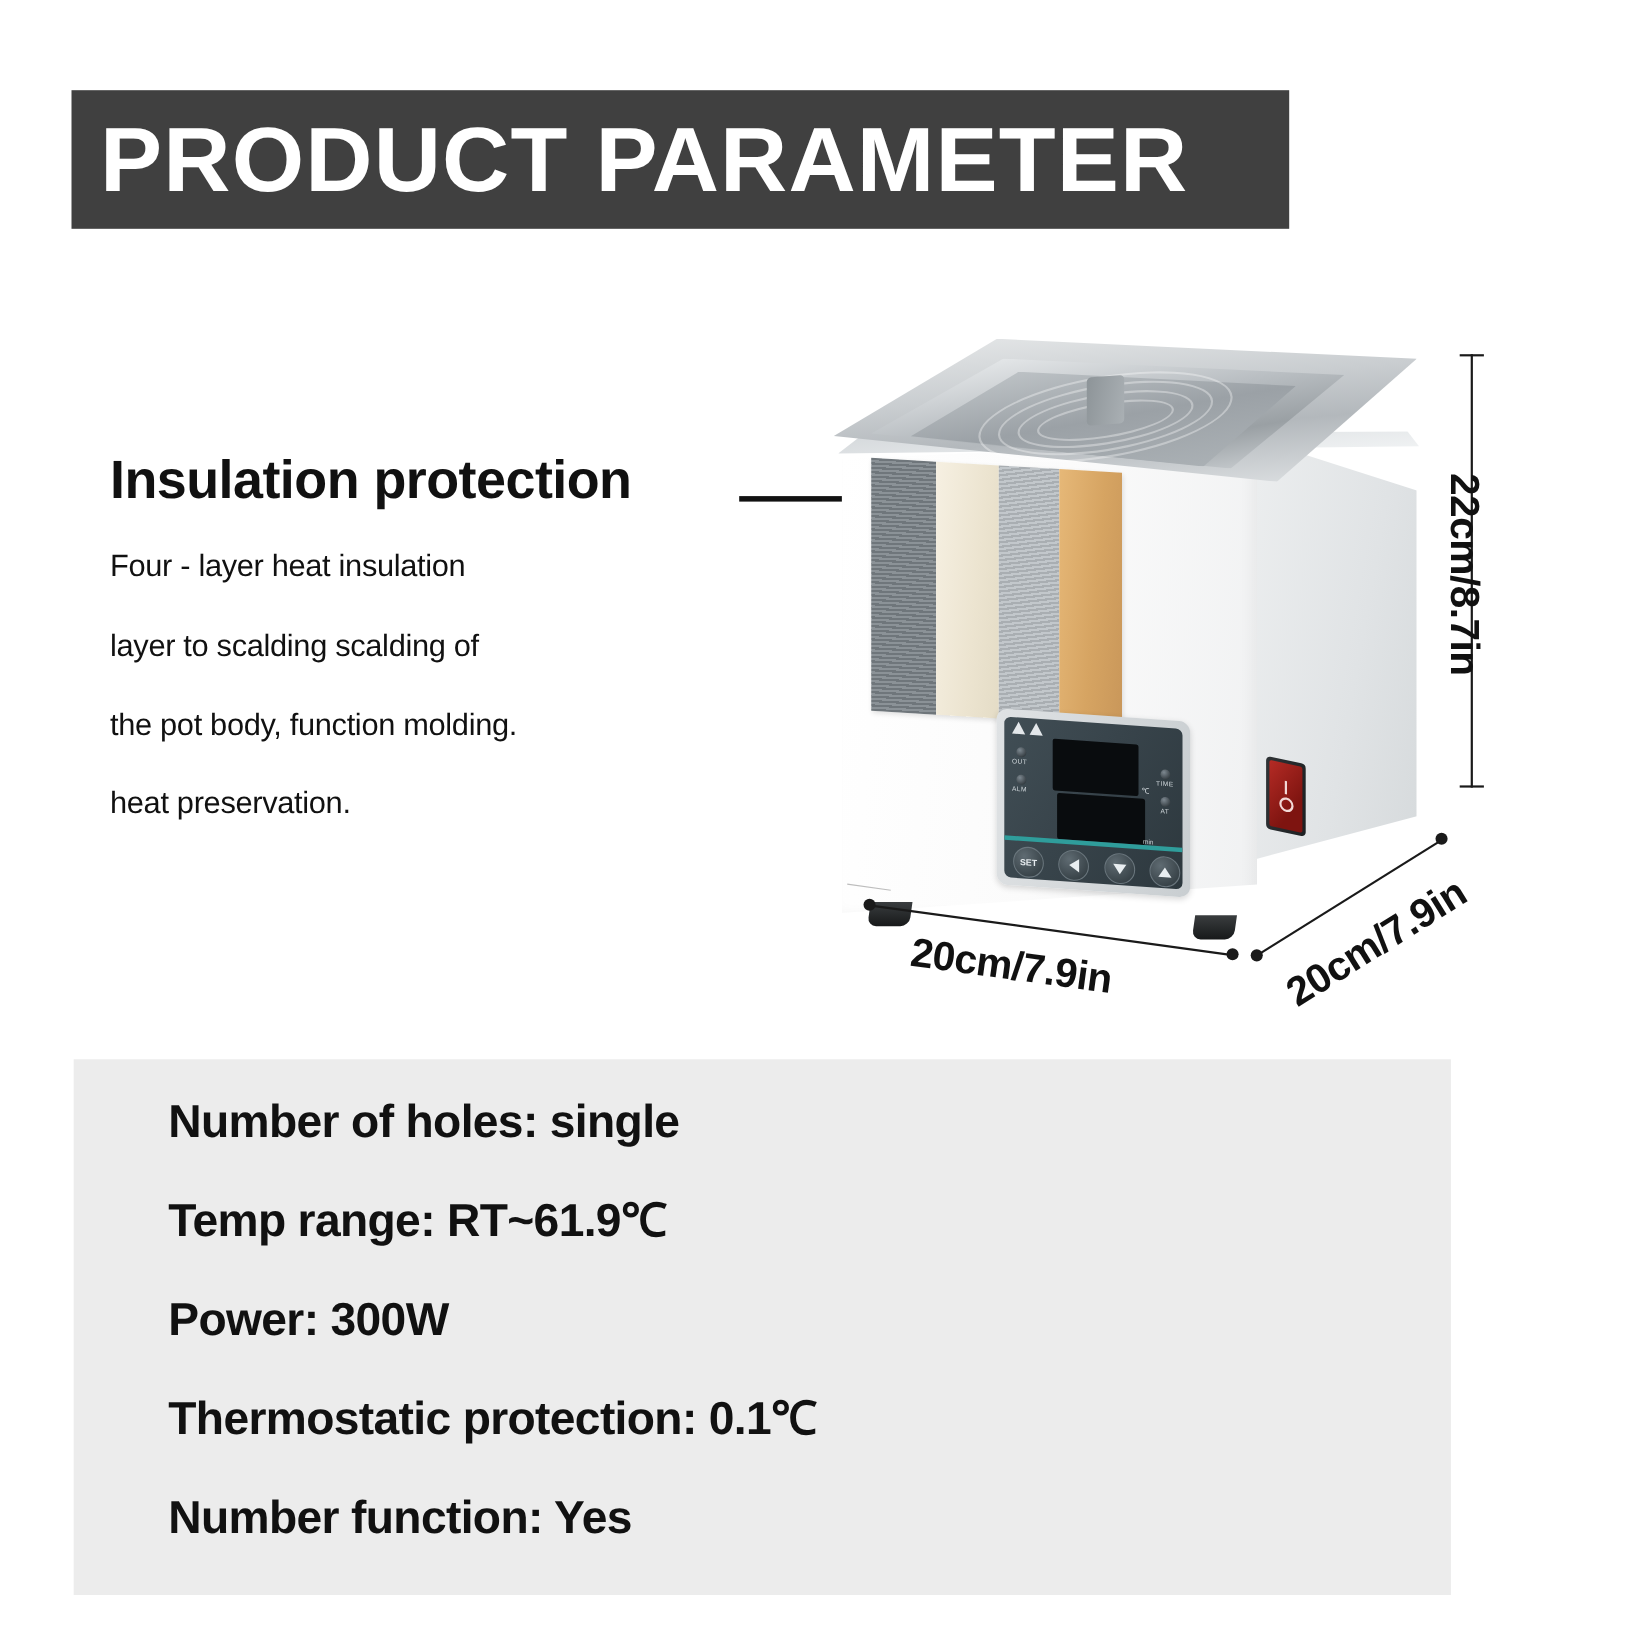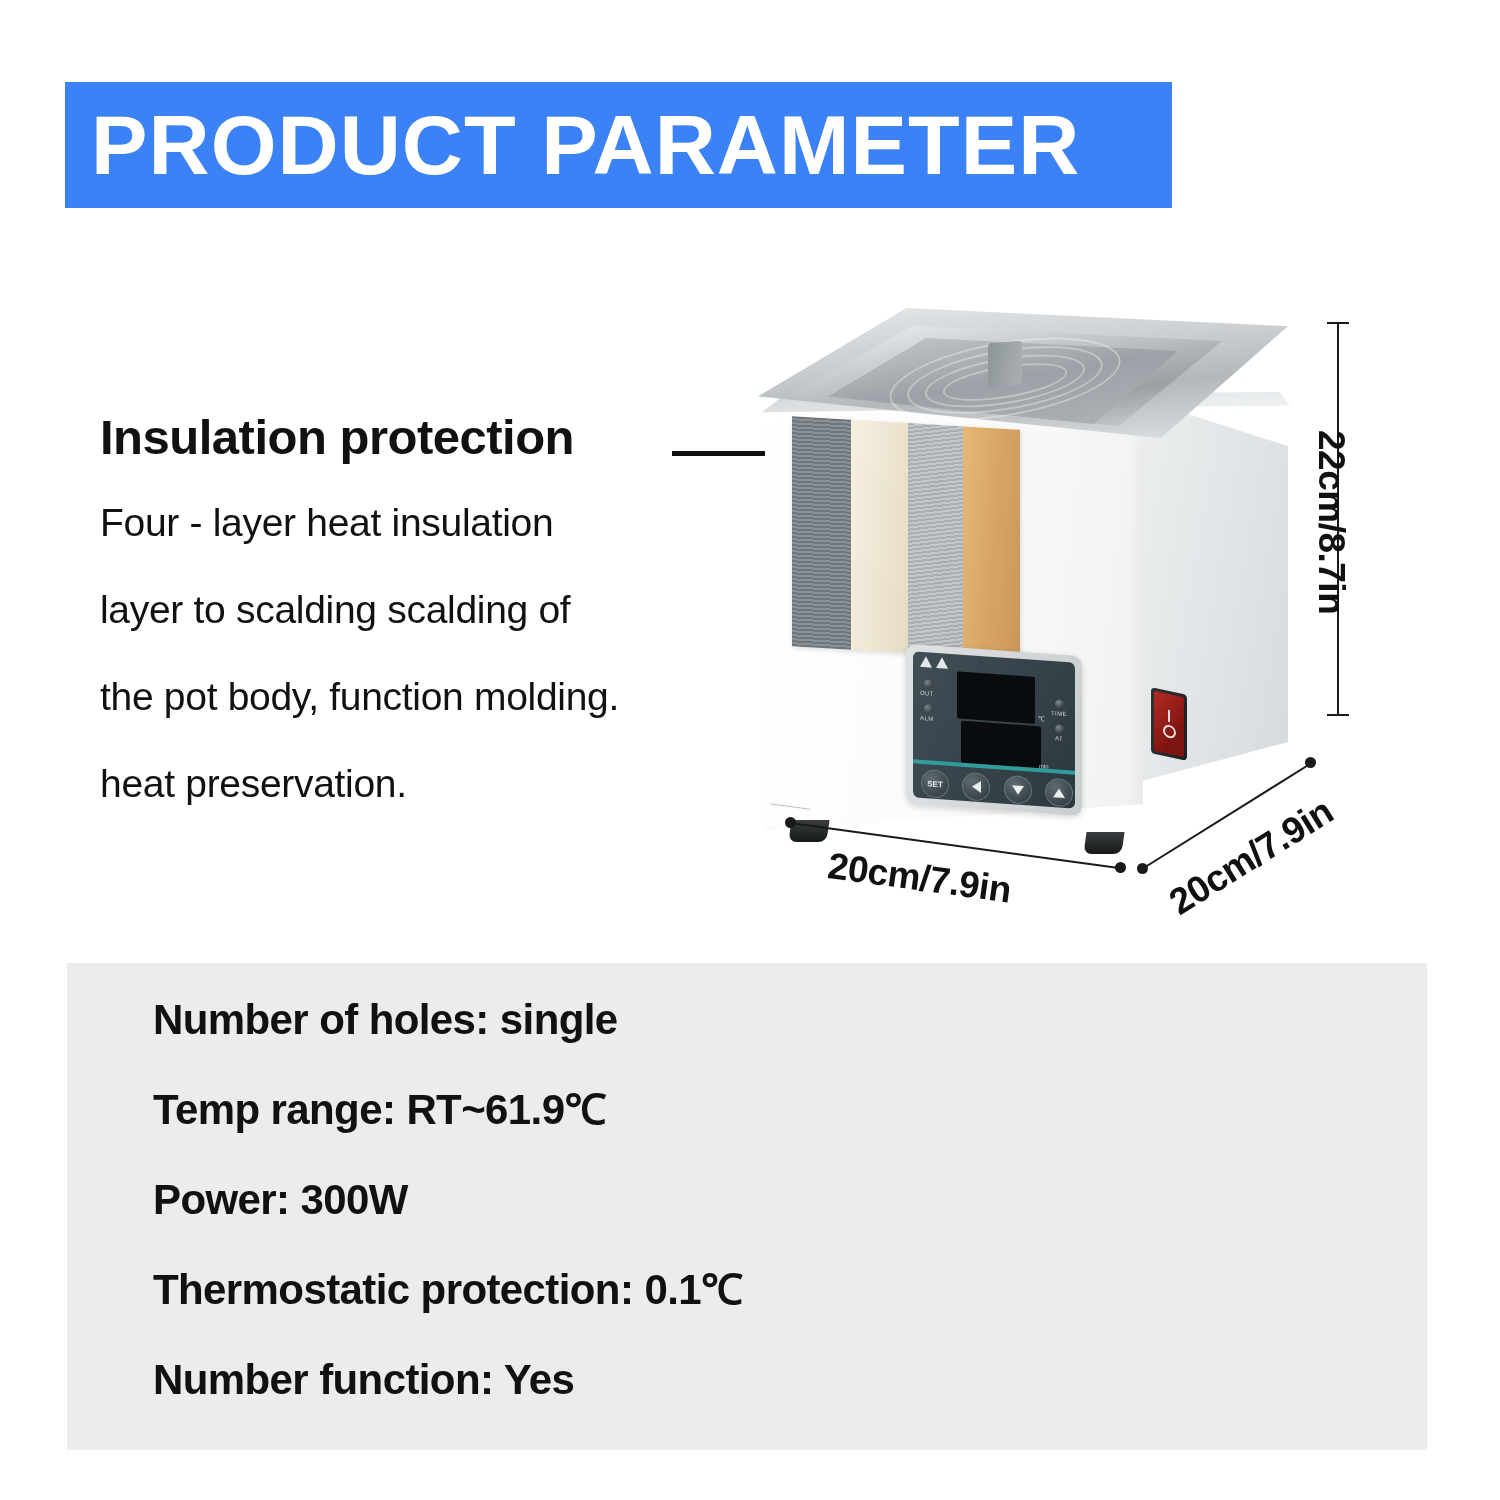--- a/index.html
+++ b/index.html
@@ -16,21 +16,21 @@
     color: #111111;
   }
 
   
   #header-banner {
     position: absolute;
     left: 65px;
     top: 82px;
     width: 1107px;
     height: 126px;
-    background: #3b82f6;
+    background: #404040;
     display: flex;
     align-items: center;
     padding-left: 26px;
     box-sizing: border-box;
   }
   #header-title {
     color: #ffffff;
     font-size: 83px;
     font-weight: bold;
     letter-spacing: 1px;
@@ -49,21 +49,21 @@
   }
   #callout-heading {
     font-size: 49px;
     font-weight: bold;
     line-height: 1.05;
     letter-spacing: -0.5px;
     margin: 0 0 30px 0;
     white-space: nowrap;
   }
   .callout-line {
-    font-size: 39px;
+    font-size: 28px;
     font-weight: normal;
     line-height: 1.38;
     letter-spacing: -0.3px;
     white-space: nowrap;
     margin-top: 33px;
   }
 
   
   #leader-line {
     position: absolute;
@@ -454,21 +454,21 @@
     height: 1px;
     background: #bdbdbd;
     transform: rotate(8deg);
   }
 
   
   #spec-panel {
     position: absolute;
     left: 67px;
     top: 963px;
-    width: 1360px;
+    width: 1252px;
     height: 487px;
     background: #ececec;
   }
   #spec-list {
     position: absolute;
     left: 86px;
     top: 36px;
     width: 820px;
   }
   .spec-item {

